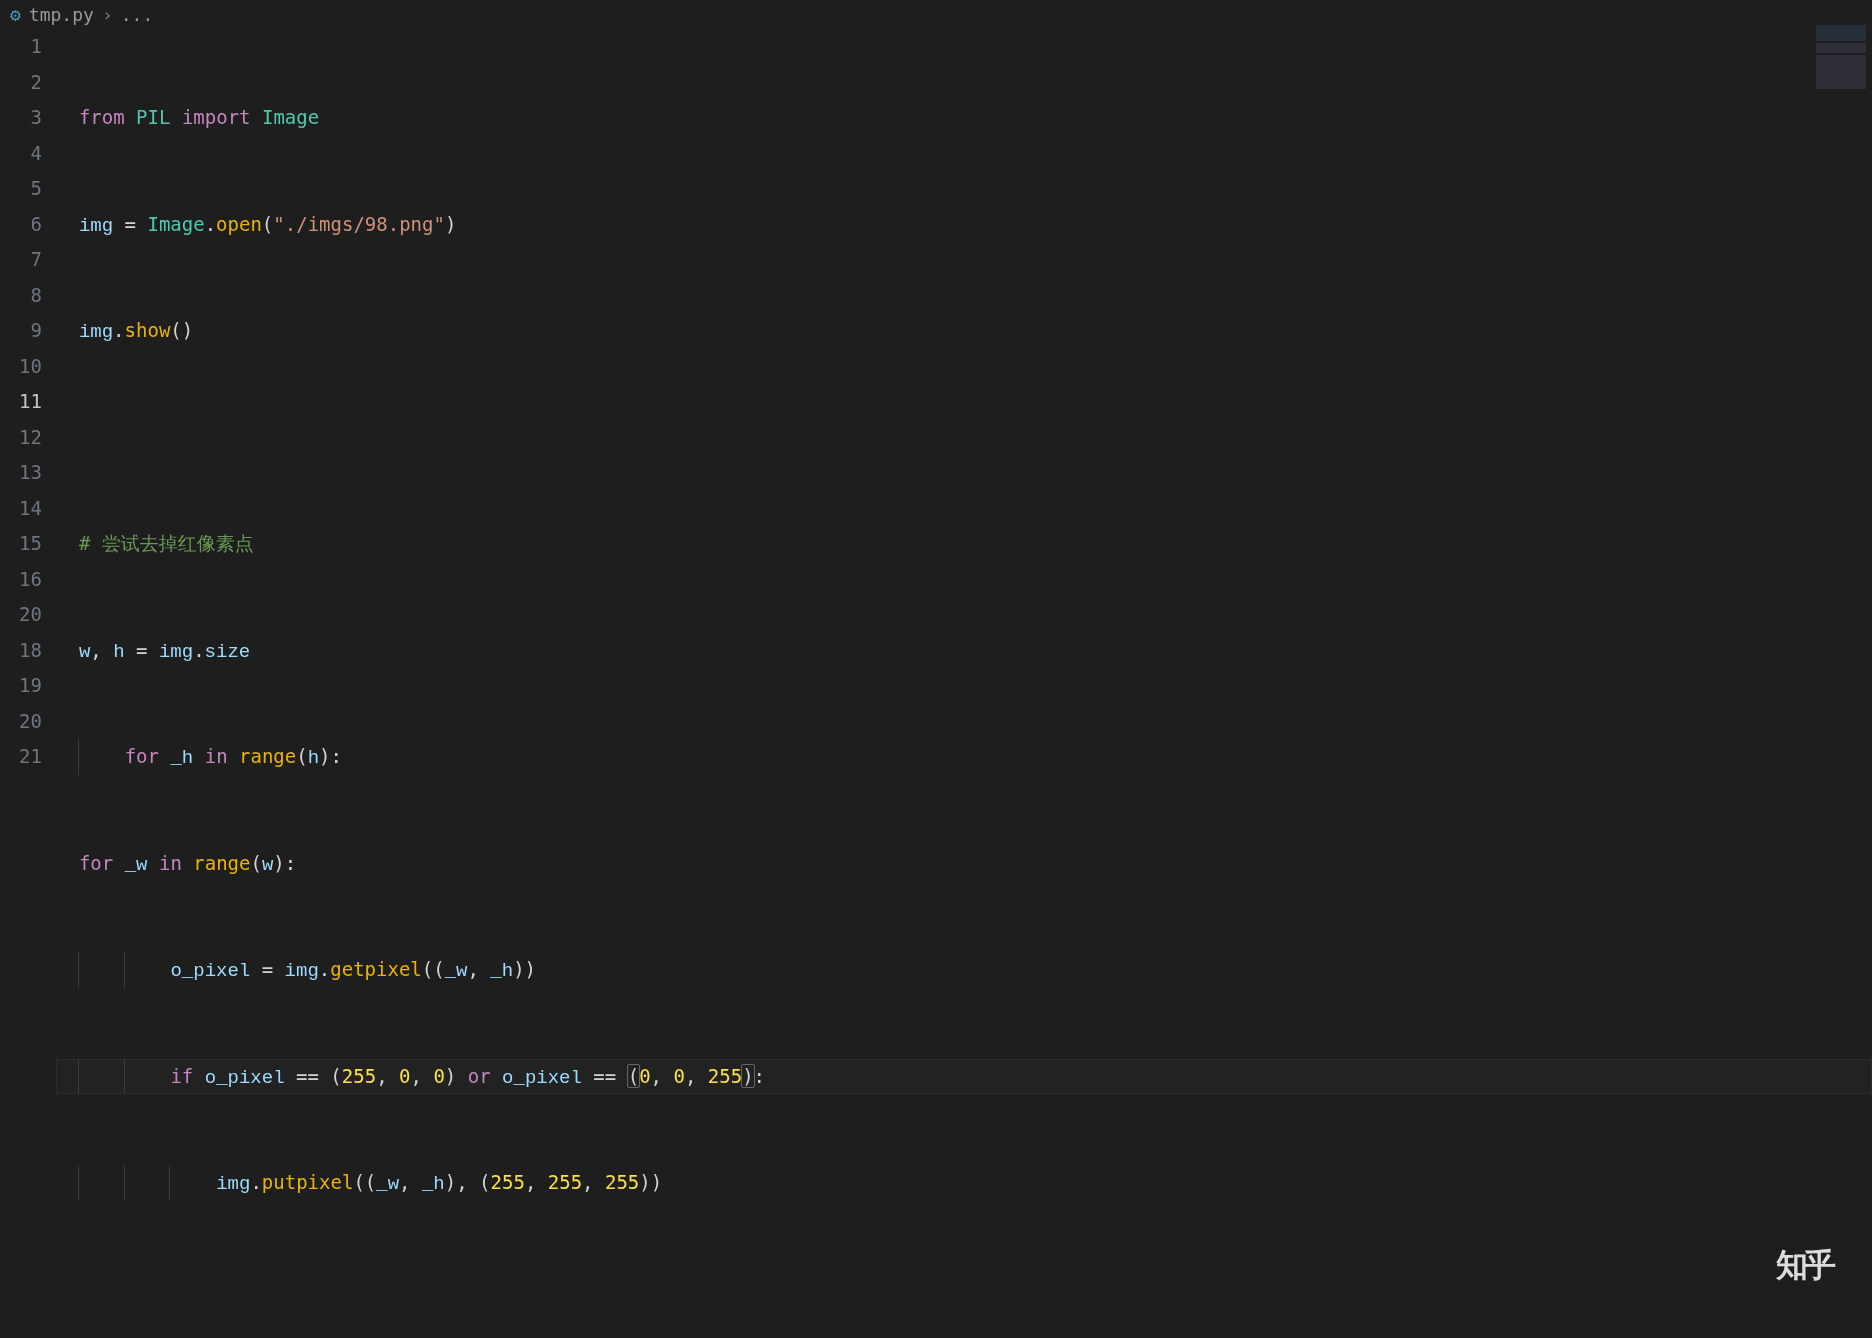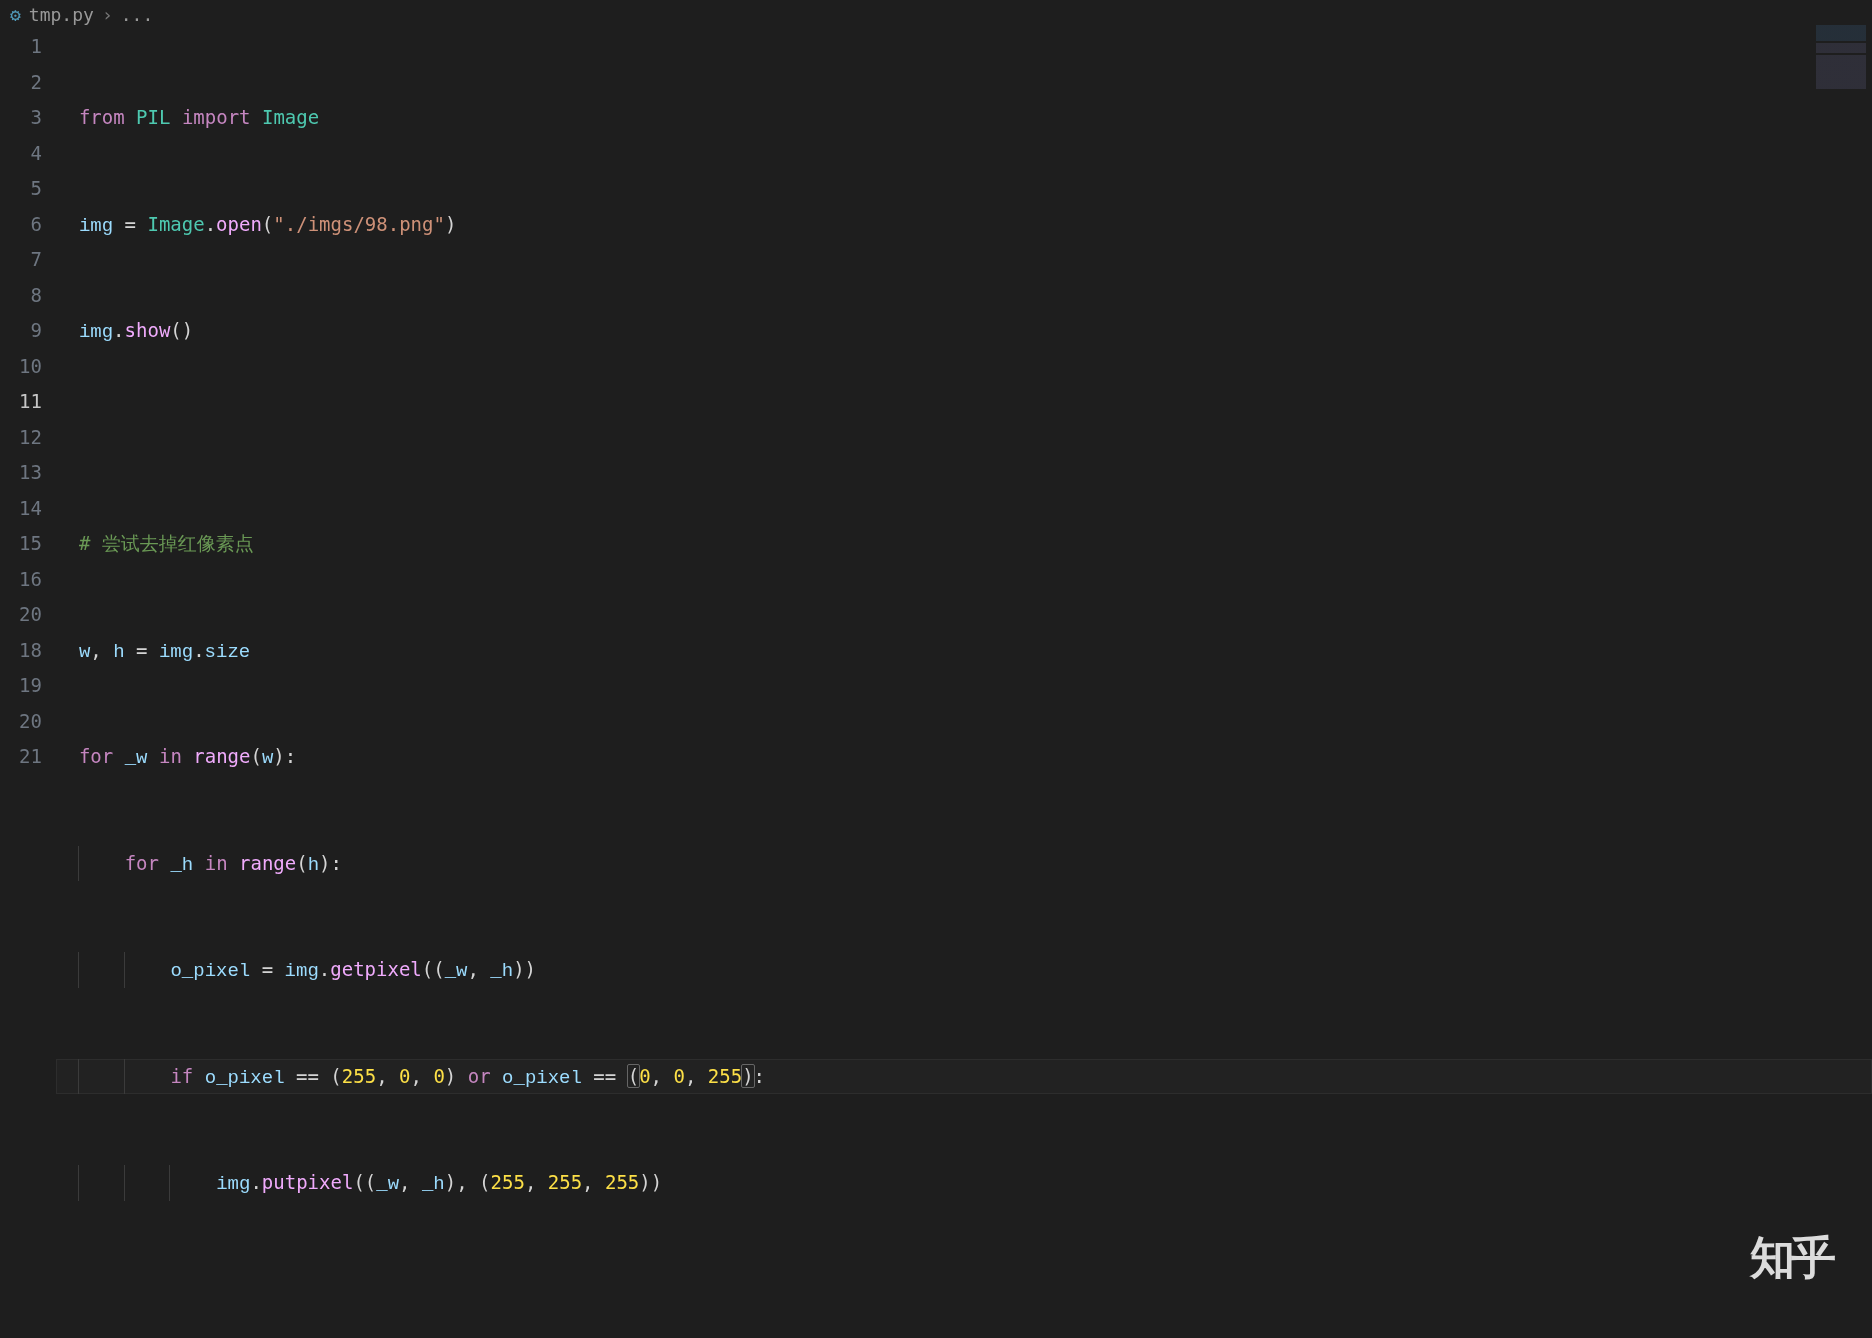--- a/index.html
+++ b/index.html
@@ -41,21 +41,21 @@
   flex: 1;
   white-space: pre;
   font-size: 19px;
   position: relative;
 }
 .code .row { height: 35.5px; position: relative; }
 .code .row.active-line { background: rgba(255,255,255,0.02); box-shadow: inset 0 0 0 1px rgba(255,255,255,0.05); }
 .indent-guide { display:inline-block; border-left:1px solid #3b3b3b; margin-left:-1px; }
 .kw { color: #c586c0; }
 .mod { color: #4ec9b0; }
-.fn { color: #f0abfc; }
+.fn { color: #eab308; }
 .var { color: #9cdcfe; font-family: Liberation Mono, monospace; }
 .str { color: #ce9178; }
 .num { color: #fde047; }
 .cmt { color: #6a9955; }
 .op { color: #d4d4d4; }
 .punc { color: #d4d4d4; }
 .minimap {
   position: absolute;
   top: 25px;
   right: 6px;
@@ -70,21 +70,21 @@
   bottom: 50px;
   font-family: "PingFang SC","Hiragino Sans GB","Microsoft YaHei",sans-serif;
   font-size: 48px;
   font-weight: 600;
   color: #e7e7e7;
   display:flex;
   align-items:center;
   gap:14px;
   opacity:0.95;
 }
-.watermark .zh-logo { font-size:45px; letter-spacing:-4px;}
+.watermark .zh-logo { font-size:32px; letter-spacing:-4px;}
 .bracket-hl { outline:1px solid #666; border-radius:1px; }
 </style>
 </head>
 <body>
 
 <div class="breadcrumb">
   <span class="py-icon">⚙</span>
   <span>tmp.py</span>
   <span class="sep">›</span>
   <span>...</span>
@@ -115,22 +115,22 @@
     <div class="ln">21</div>
   </div>
 
   <div class="code">
     <div class="row">  <span class="kw">from</span> <span class="mod">PIL</span> <span class="kw">import</span> <span class="mod">Image</span></div>
     <div class="row">  <span class="var">img</span><span class="op"> = </span><span class="mod">Image</span><span class="punc">.</span><span class="fn">open</span><span class="punc">(</span><span class="str">"./imgs/98.png"</span><span class="punc">)</span></div>
     <div class="row">  <span class="var">img</span><span class="punc">.</span><span class="fn">show</span><span class="punc">()</span></div>
     <div class="row"></div>
     <div class="row">  <span class="cmt"># 尝试去掉红像素点</span></div>
     <div class="row">  <span class="var">w</span><span class="punc">, </span><span class="var">h</span><span class="op"> = </span><span class="var">img</span><span class="punc">.</span><span class="var">size</span></div>
+    <div class="row">  <span class="indent-guide">    </span><span class="kw">for</span> <span class="var">_h</span> <span class="kw">in</span> <span class="fn">range</span><span class="punc">(</span><span class="var">h</span><span class="punc">):</span></div>
     <div class="row">  <span class="kw">for</span> <span class="var">_w</span> <span class="kw">in</span> <span class="fn">range</span><span class="punc">(</span><span class="var">w</span><span class="punc">):</span></div>
-    <div class="row">  <span class="indent-guide">    </span><span class="kw">for</span> <span class="var">_h</span> <span class="kw">in</span> <span class="fn">range</span><span class="punc">(</span><span class="var">h</span><span class="punc">):</span></div>
     <div class="row">  <span class="indent-guide">    </span><span class="indent-guide">    </span><span class="var">o_pixel</span><span class="op"> = </span><span class="var">img</span><span class="punc">.</span><span class="fn">getpixel</span><span class="punc">((</span><span class="var">_w</span><span class="punc">, </span><span class="var">_h</span><span class="punc">))</span></div>
     <div class="row active-line">  <span class="indent-guide">    </span><span class="indent-guide">    </span><span class="kw">if</span> <span class="var">o_pixel</span><span class="op"> == </span><span class="punc">(</span><span class="num">255</span><span class="punc">, </span><span class="num">0</span><span class="punc">, </span><span class="num">0</span><span class="punc">)</span> <span class="kw">or</span> <span class="var">o_pixel</span><span class="op"> == </span><span class="punc bracket-hl">(</span><span class="num">0</span><span class="punc">, </span><span class="num">0</span><span class="punc">, </span><span class="num">255</span><span class="punc bracket-hl">)</span><span class="punc">:</span></div>
     <div class="row">  <span class="indent-guide">    </span><span class="indent-guide">    </span><span class="indent-guide">    </span><span class="var">img</span><span class="punc">.</span><span class="fn">putpixel</span><span class="punc">((</span><span class="var">_w</span><span class="punc">, </span><span class="var">_h</span><span class="punc">), (</span><span class="num">255</span><span class="punc">, </span><span class="num">255</span><span class="punc">, </span><span class="num">255</span><span class="punc">))</span></div>
     
     
     
     
     
     
     

